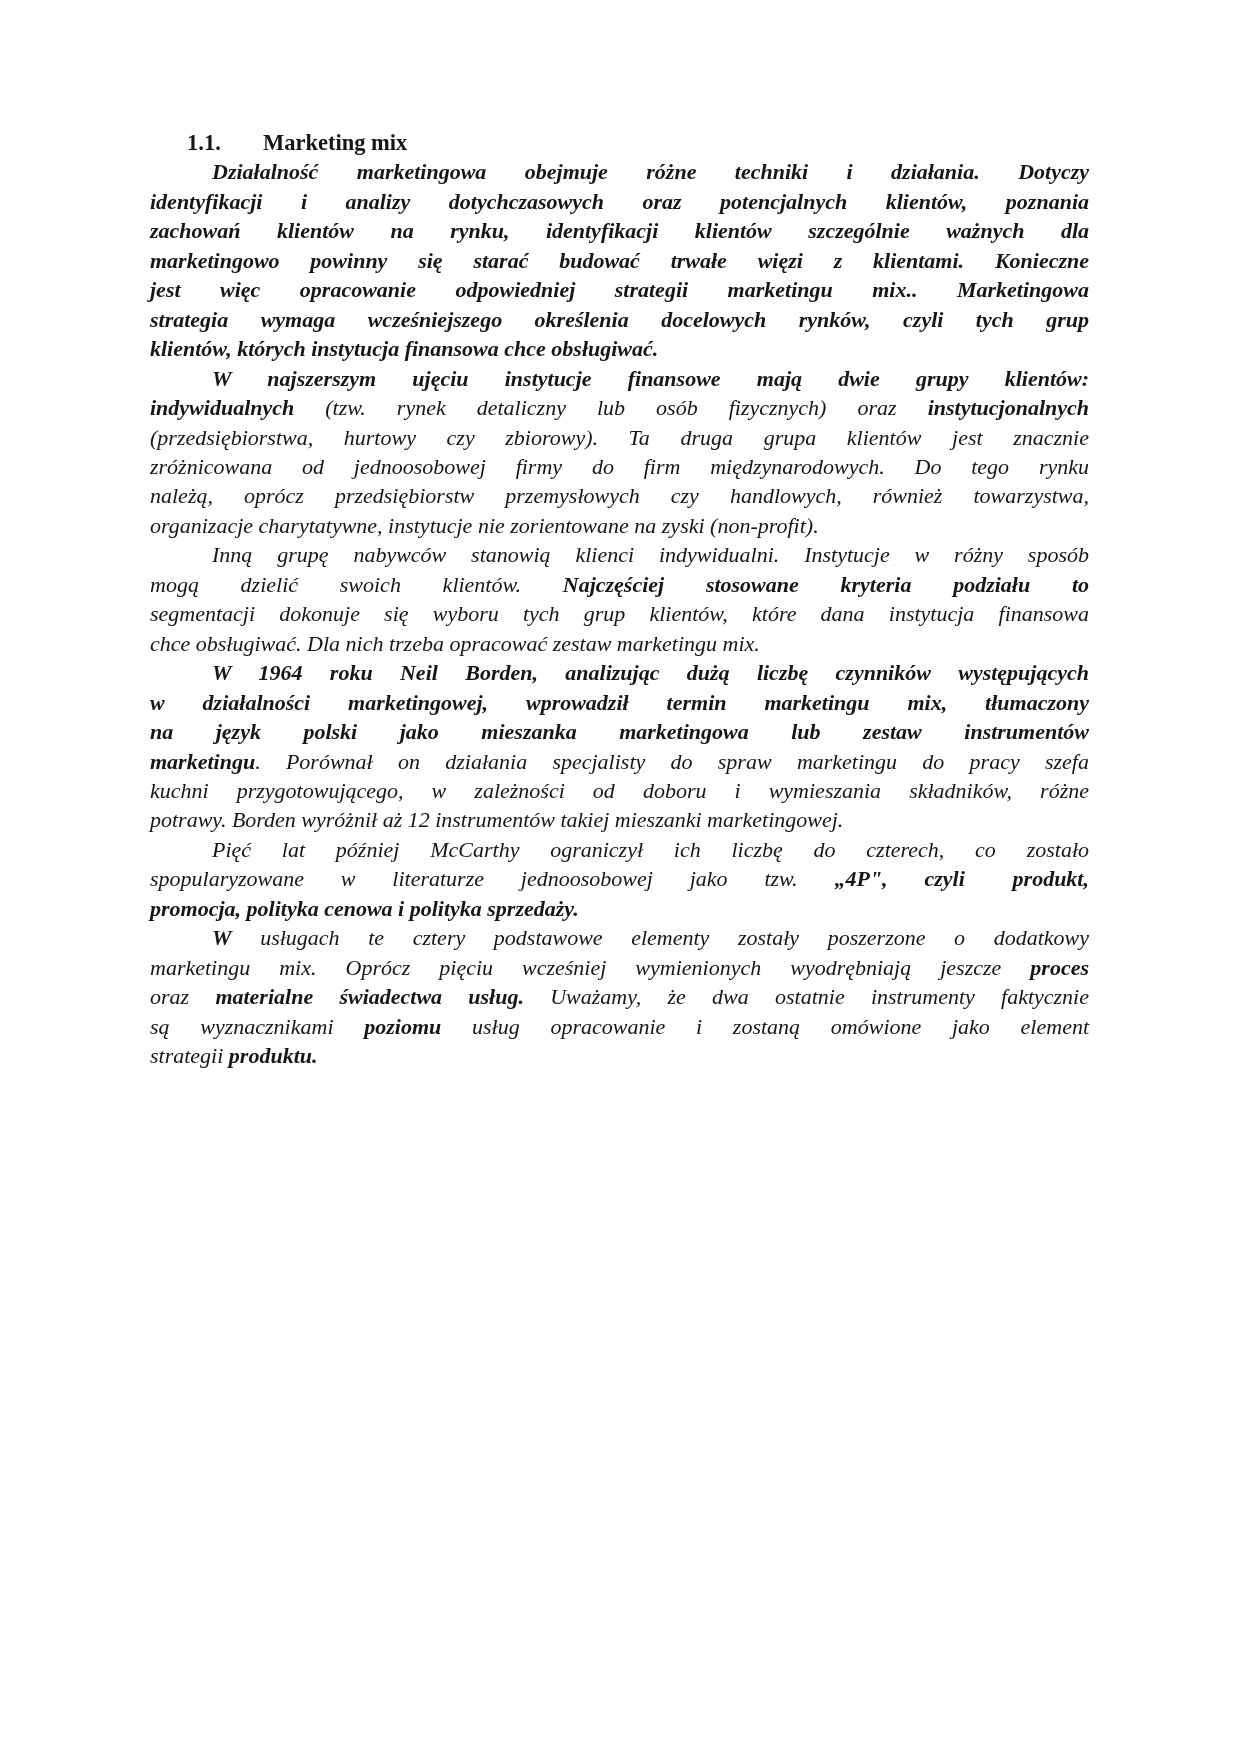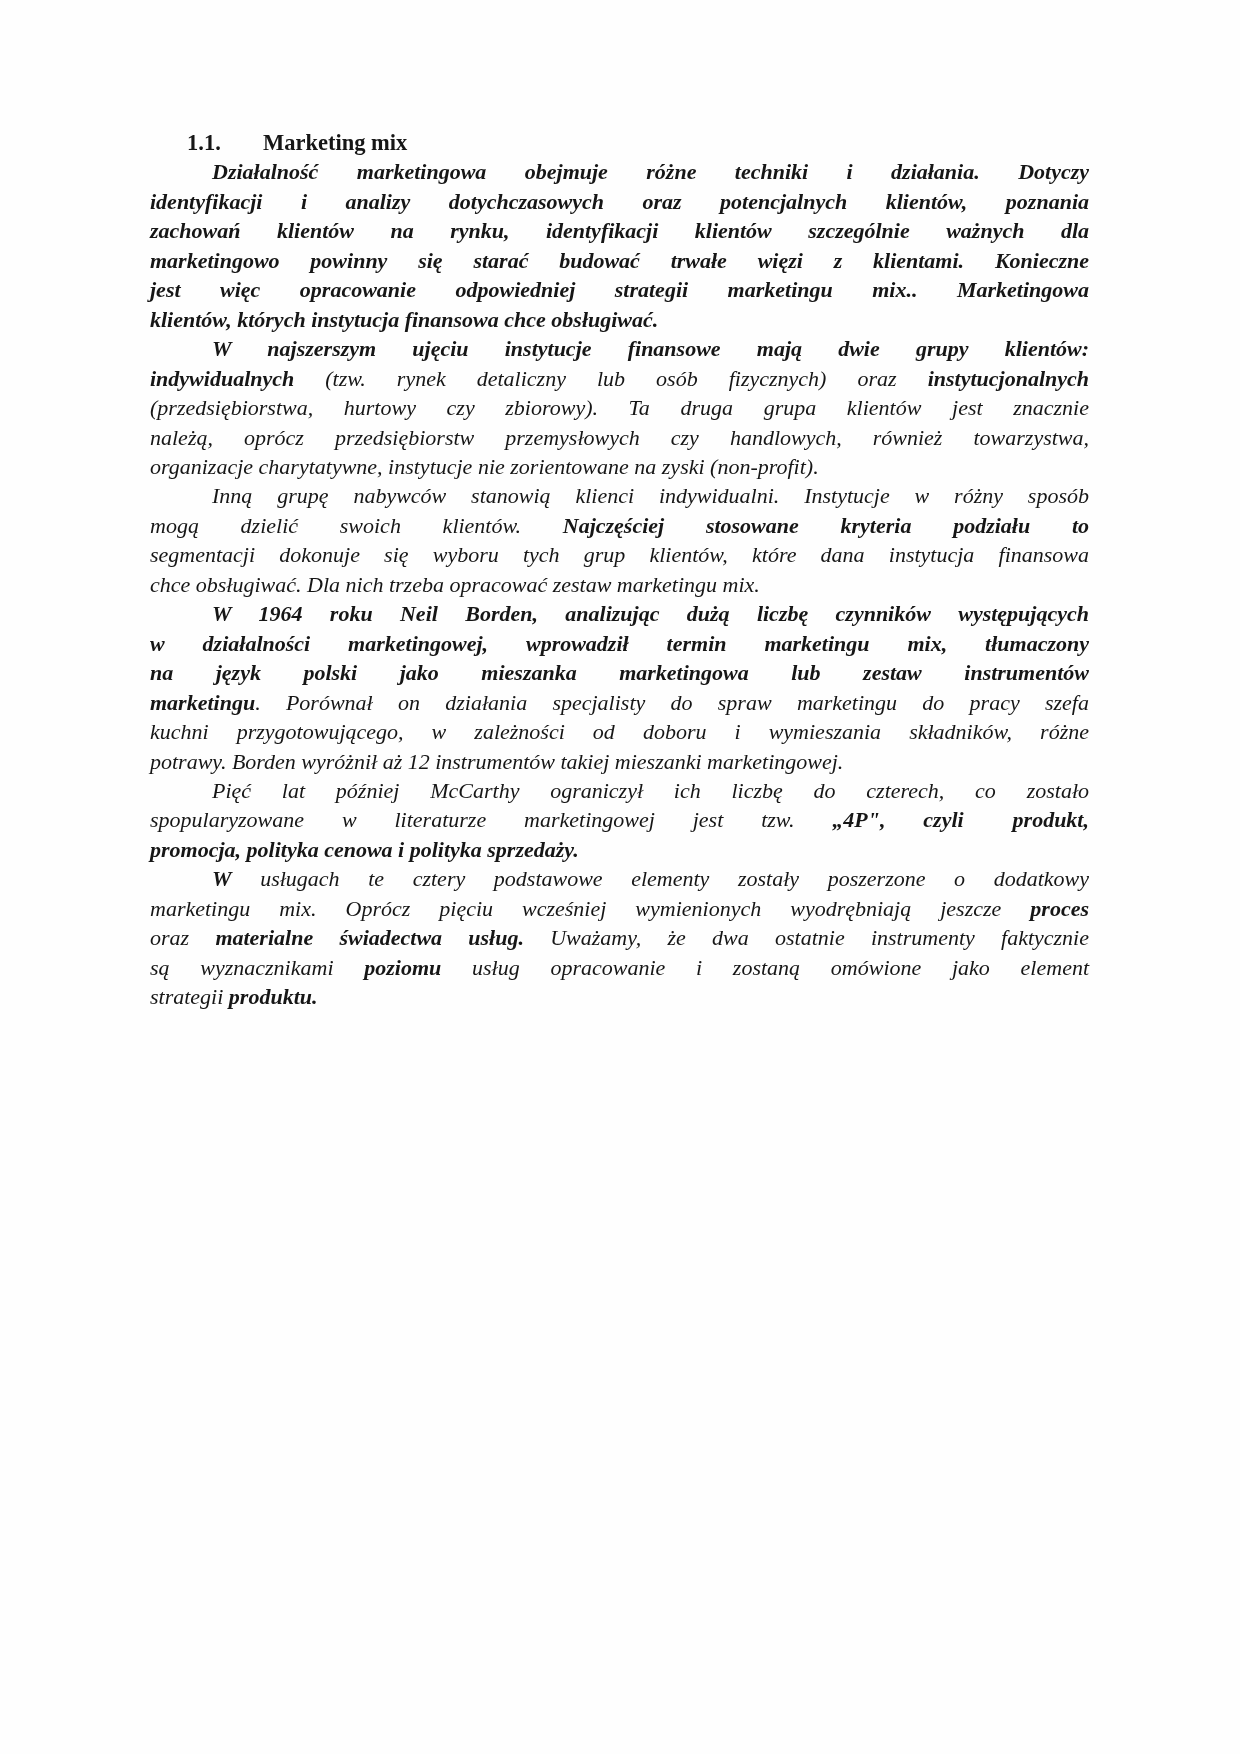--- a/index.html
+++ b/index.html
@@ -46,27 +46,29 @@
     <p class="heading">
       <span class="h-num">1.1.</span><span>Marketing mix</span>
     </p>
 
     <p class="para">
       <span class="line first" style="display:block"><span class="b">Działalność marketingowa obejmuje różne techniki i działania. Dotyczy</span></span>
       <span class="line" style="display:block"><span class="b">identyfikacji i analizy dotychczasowych oraz potencjalnych klientów, poznania</span></span>
       <span class="line" style="display:block"><span class="b">zachowań klientów na rynku, identyfikacji klientów szczególnie ważnych dla</span></span>
       <span class="line" style="display:block"><span class="b">marketingowo powinny się starać budować trwałe więzi z klientami. Konieczne</span></span>
       <span class="line" style="display:block"><span class="b">jest więc opracowanie odpowiedniej strategii marketingu mix.. Marketingowa</span></span>
+      <span class="line" style="display:block"><span class="b">strategia wymaga wcześniejszego określenia docelowych rynków, czyli tych grup</span></span>
       <span class="line end" style="display:block"><span class="b">klientów, których instytucja finansowa chce obsługiwać.</span></span>
     </p>
 
     <p class="para">
       <span class="line first" style="display:block"><span class="b">W najszerszym ujęciu instytucje finansowe mają dwie grupy klientów:</span></span>
       <span class="line" style="display:block"><span class="b">indywidualnych</span><span> (tzw. rynek detaliczny lub osób fizycznych) oraz </span><span class="b">instytucjonalnych</span></span>
       <span class="line" style="display:block"><span>(przedsiębiorstwa, hurtowy czy zbiorowy). Ta druga grupa klientów jest znacznie</span></span>
+      <span class="line" style="display:block"><span>zróżnicowana od jednoosobowej firmy do firm międzynarodowych. Do tego rynku</span></span>
       <span class="line" style="display:block"><span>należą, oprócz przedsiębiorstw przemysłowych czy handlowych, również towarzystwa,</span></span>
       <span class="line end" style="display:block"><span>organizacje charytatywne, instytucje nie zorientowane na zyski (non-profit).</span></span>
     </p>
 
     <p class="para">
       <span class="line first" style="display:block"><span>Inną grupę nabywców stanowią klienci indywidualni. Instytucje w różny sposób</span></span>
       <span class="line" style="display:block"><span>mogą dzielić swoich klientów. </span><span class="b">Najczęściej stosowane kryteria podziału to</span></span>
       <span class="line" style="display:block"><span>segmentacji dokonuje się wyboru tych grup klientów, które dana instytucja finansowa</span></span>
       <span class="line end" style="display:block"><span>chce obsługiwać. Dla nich trzeba opracować zestaw marketingu mix.</span></span>
     </p>
@@ -75,21 +77,21 @@
       <span class="line first" style="display:block"><span class="b">W 1964 roku Neil Borden, analizując dużą liczbę czynników występujących</span></span>
       <span class="line" style="display:block"><span class="b">w działalności marketingowej, wprowadził termin marketingu mix, tłumaczony</span></span>
       <span class="line" style="display:block"><span class="b">na język polski jako mieszanka marketingowa lub zestaw instrumentów</span></span>
       <span class="line" style="display:block"><span class="b">marketingu</span><span>. Porównał on działania specjalisty do spraw marketingu do pracy szefa</span></span>
       <span class="line" style="display:block"><span>kuchni przygotowującego, w zależności od doboru i wymieszania składników, różne</span></span>
       <span class="line end" style="display:block"><span>potrawy. Borden wyróżnił aż 12 instrumentów takiej mieszanki marketingowej.</span></span>
     </p>
 
     <p class="para">
       <span class="line first" style="display:block"><span>Pięć lat później McCarthy ograniczył ich liczbę do czterech, co zostało</span></span>
-      <span class="line" style="display:block"><span>spopularyzowane w literaturze marketingowej jest tzw. </span><span class="b">„4P", czyli  produkt,</span></span>
+      <span class="line" style="display:block"><span>spopularyzowane w literaturze jednoosobowej jako tzw. </span><span class="b">„4P", czyli  produkt,</span></span>
       <span class="line end" style="display:block"><span class="b">promocja, polityka cenowa i polityka sprzedaży.</span></span>
     </p>
 
     <p class="para">
       <span class="line first" style="display:block"><span class="b">W</span><span> usługach te cztery podstawowe elementy zostały poszerzone o dodatkowy</span></span>
       <span class="line" style="display:block"><span>marketingu mix. Oprócz pięciu wcześniej wymienionych wyodrębniają jeszcze </span><span class="b">proces</span></span>
       <span class="line" style="display:block"><span>oraz </span><span class="b">materialne świadectwa usług.</span><span> Uważamy, że dwa ostatnie instrumenty faktycznie</span></span>
       <span class="line" style="display:block"><span>są wyznacznikami </span><span class="b">poziomu</span><span> usług opracowanie i zostaną omówione jako element</span></span>
       <span class="line end" style="display:block"><span>strategii </span><span class="b">produktu.</span></span>
     </p>

